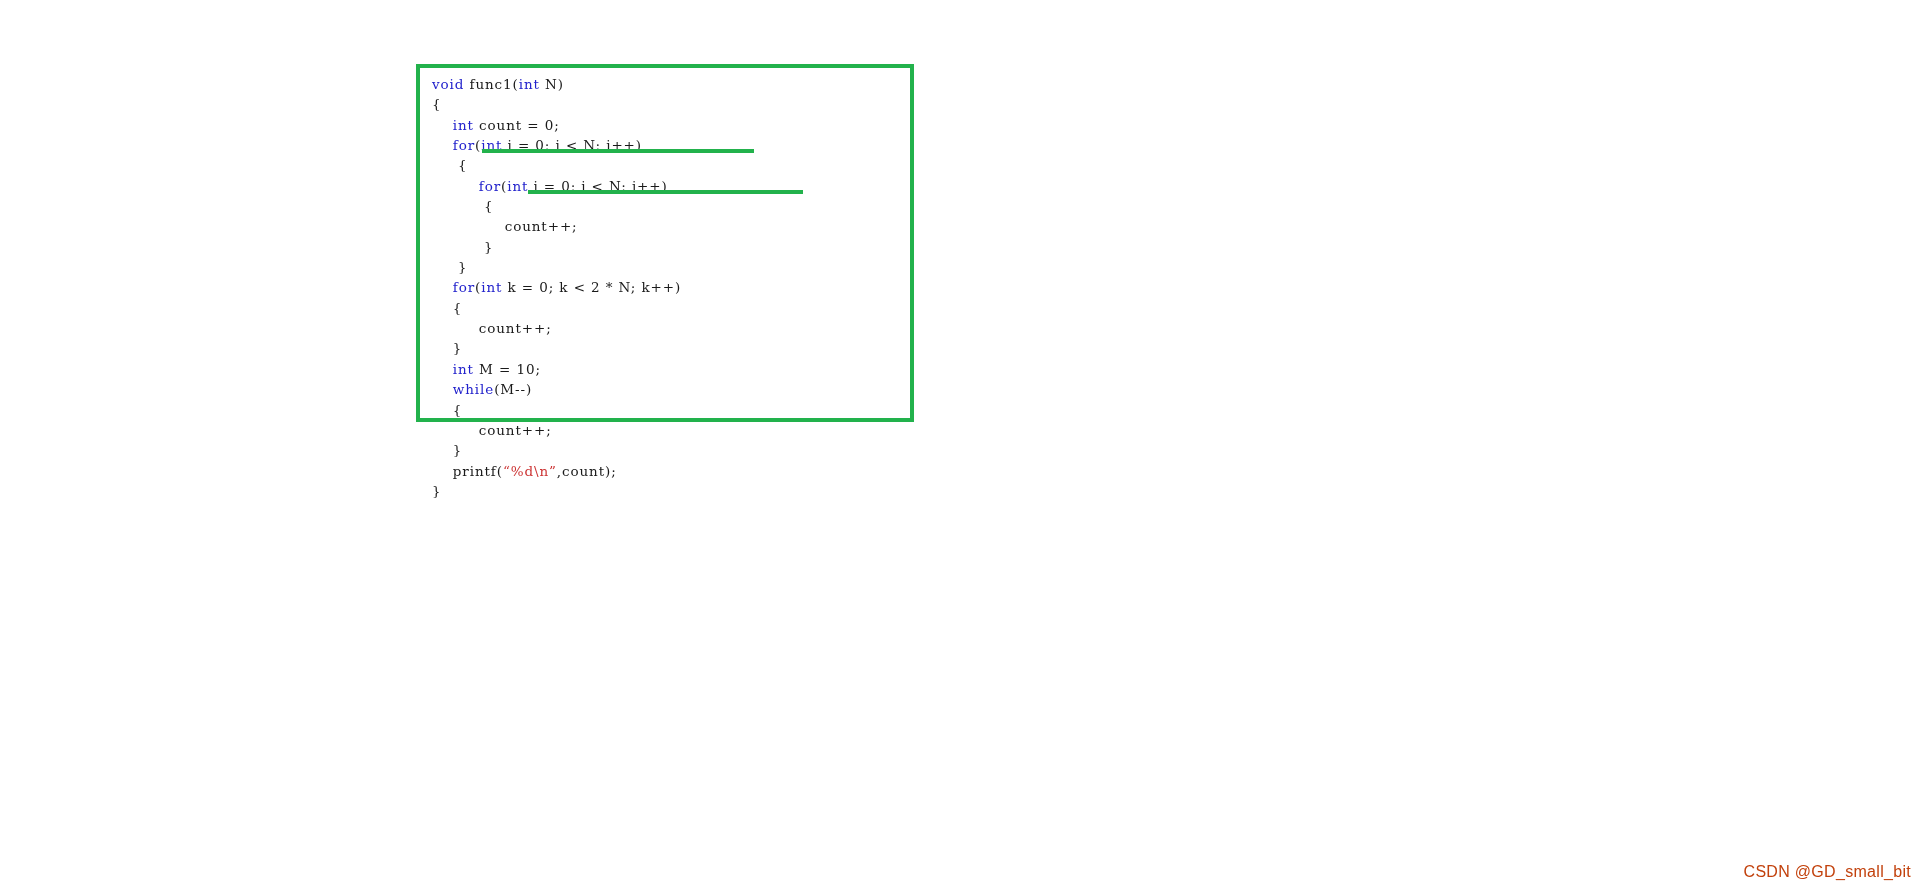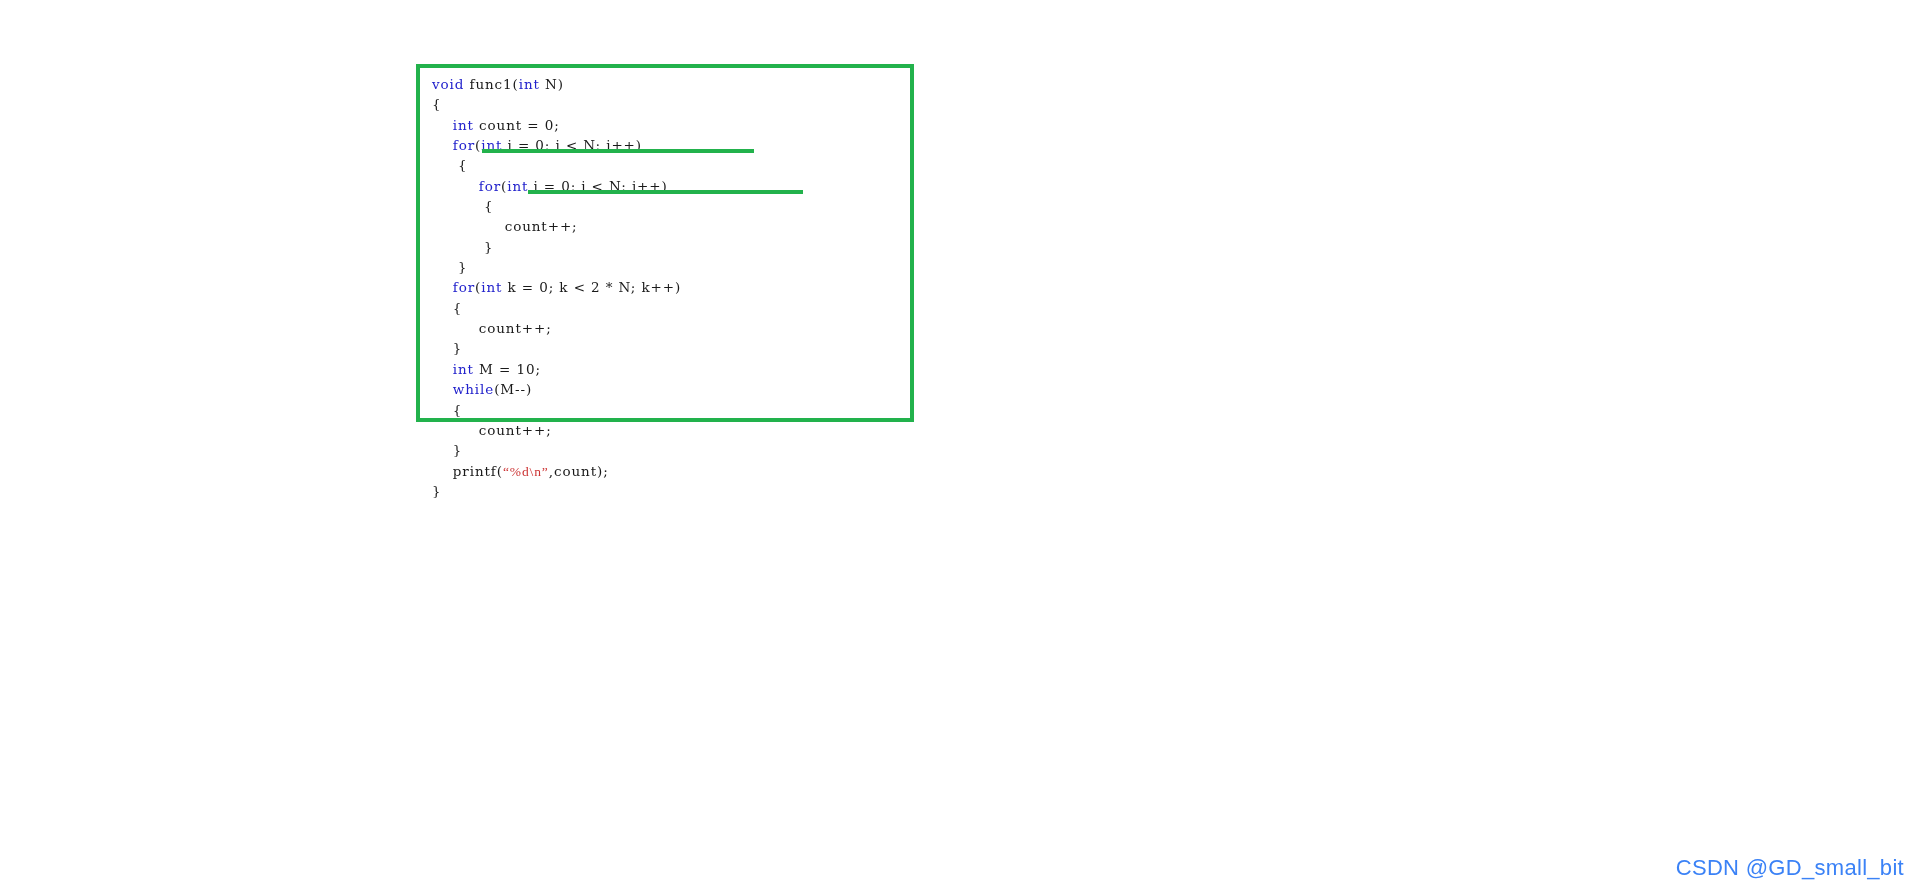--- a/index.html
+++ b/index.html
@@ -42,21 +42,21 @@
   }
 
   .ln {
     display: block;
     height: 20.35px;
     white-space: pre;
     position: relative;
   }
 
   .kw   { color: #2222cc; }
-  .str  { color: #cc3333; font-family: Liberation Serif, serif; }
+  .str  { color: #cc3333; }
   .pln  { color: #1a1a1a; }
 
   
   .annot-underline {
     position: absolute;
     height: 4px;
     background: #22b24c;
   }
   #underline-outer-for {
     left: 482px;
@@ -65,25 +65,25 @@
   }
   #underline-inner-for {
     left: 528px;
     top: 190px;
     width: 275px;
   }
 
   
   #watermark {
     position: absolute;
-    right: 10px;
+    right: 3px;
     bottom: 14px;
     font-family: "Liberation Sans", "DejaVu Sans", sans-serif;
-    font-size: 22px;
-    color: #3b82f6;
+    font-size: 16px;
+    color: #c2410c;
     letter-spacing: 0.3px;
     white-space: nowrap;
   }
 </style>
 </head>
 <body>
 
 <div id="code-figure">
   <pre id="code-block"><span class="ln"><span class="kw">void</span><span class="pln"> func1(</span><span class="kw">int</span><span class="pln"> N)</span></span><span class="ln"><span class="pln">{</span></span><span class="ln"><span class="pln">    </span><span class="kw">int</span><span class="pln"> count = 0;</span></span><span class="ln"><span class="pln">    </span><span class="kw">for</span><span class="pln">(</span><span class="kw">int</span><span class="pln"> i = 0; i &lt; N; i++)</span></span><span class="ln"><span class="pln">     </span><span class="pln">{</span></span><span class="ln"><span class="pln">         </span><span class="kw">for</span><span class="pln">(</span><span class="kw">int</span><span class="pln"> j = 0; j &lt; N; j++)</span></span><span class="ln"><span class="pln">          </span><span class="pln">{</span></span><span class="ln"><span class="pln">              </span><span class="pln">count++;</span></span><span class="ln"><span class="pln">          </span><span class="pln">}</span></span><span class="ln"><span class="pln">     </span><span class="pln">}</span></span><span class="ln"><span class="pln">    </span><span class="kw">for</span><span class="pln">(</span><span class="kw">int</span><span class="pln"> k = 0; k &lt; 2 * N; k++)</span></span><span class="ln"><span class="pln">    </span><span class="pln">{</span></span><span class="ln"><span class="pln">         </span><span class="pln">count++;</span></span><span class="ln"><span class="pln">    </span><span class="pln">}</span></span><span class="ln"><span class="pln">    </span><span class="kw">int</span><span class="pln"> M = 10;</span></span><span class="ln"><span class="pln">    </span><span class="kw">while</span><span class="pln">(M--)</span></span><span class="ln"><span class="pln">    </span><span class="pln">{</span></span><span class="ln"><span class="pln">         </span><span class="pln">count++;</span></span><span class="ln"><span class="pln">    </span><span class="pln">}</span></span><span class="ln"><span class="pln">    </span><span class="pln">printf(</span><span class="str">“%d\n”</span><span class="pln">,count);</span></span><span class="ln"><span class="pln">}</span></span></pre>
 </div>

